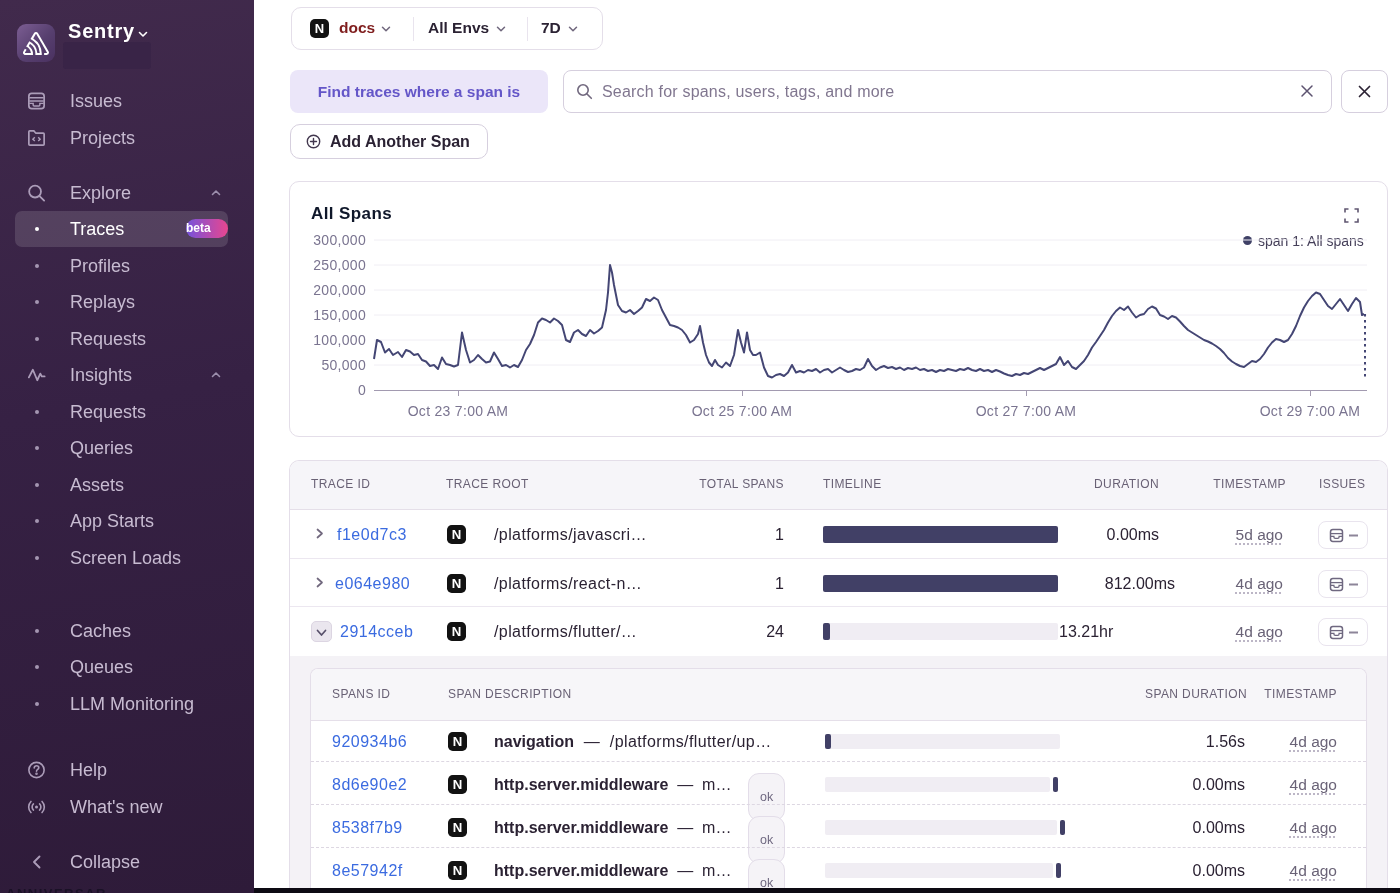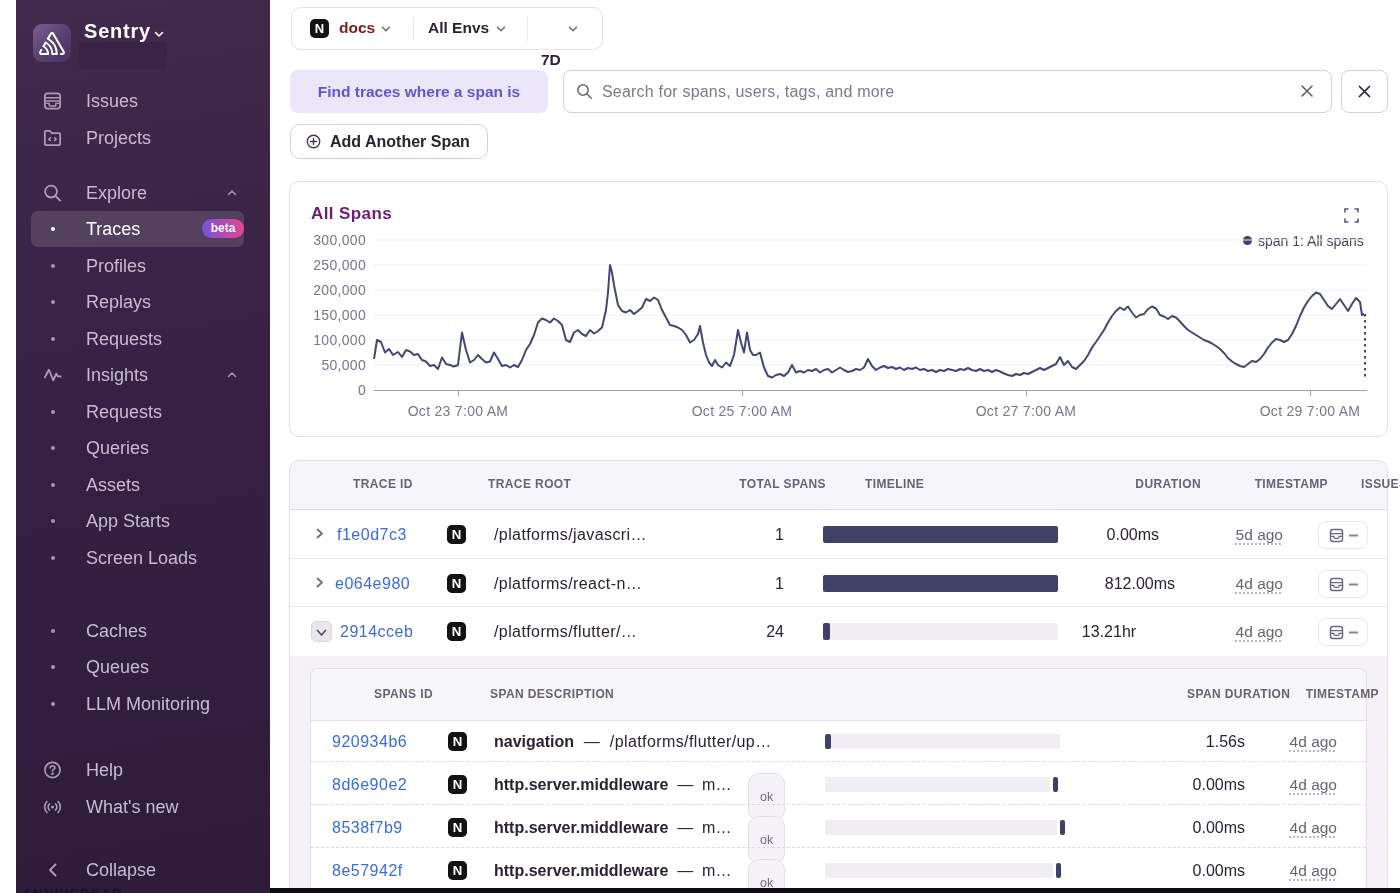--- a/index.html
+++ b/index.html
@@ -1,32 +1,32 @@
 <!DOCTYPE html>
 <html><head>
 <meta charset="utf-8">
 <style>
   * { margin:0; padding:0; box-sizing:border-box; }
   html,body { width:1400px; height:893px; overflow:hidden; background:#fff;
     font-family:"Liberation Sans", sans-serif; }
   .abs { position:absolute; }
   #root { position:relative; width:1400px; height:893px; }
   
-  #side { position:absolute; left:16px; top:0; width:254px; height:893px;
+  #side { position:absolute; left:0; top:0; width:254px; height:893px;
     background:linear-gradient(170deg,#412a4c 0%,#362144 45%,#2e1b39 100%); overflow:hidden; }
   .nav-item { position:absolute; left:0; width:254px; height:36px; color:#c7bbd1; font-size:18px; }
   .nav-item .txt { position:absolute; left:70px; top:50%; transform:translateY(-50%); white-space:nowrap; }
   .nav-item .ic  { position:absolute; left:26px; top:50%; transform:translateY(-50%); width:21px; height:21px; }
   .nav-item .dot { position:absolute; left:35px; top:50%; width:4px; height:4px; margin-top:-2px;
     border-radius:50%; background:#a496b1; }
   .nav-item .car { position:absolute; right:32px; top:50%; transform:translateY(-50%); width:12px; height:12px; }
   
   #main { position:absolute; left:254px; top:0; width:1146px; height:893px; background:#fff; }
   .panel { position:absolute; background:#fff; border:1px solid #e4dee9; border-radius:10px; }
-  .hlabel { font-size:12px; font-weight:bold; color:#696175; letter-spacing:.4px; white-space:nowrap;margin-left:42px; }
+  .hlabel { font-size:12px; font-weight:normal; color:#696175; letter-spacing:.4px; white-space:nowrap; }
   .link { color:#3b6be0; font-size:16px; letter-spacing:0.5px; }
   .tstamp { color:#6a6377; font-size:15.5px; text-decoration:underline dotted #a79fb4; text-underline-offset:4px; }
   .chip-issue { position:absolute; width:50px; height:28px; border:1px solid #e9e4ee; border-radius:8px;
     display:flex; align-items:center; justify-content:center; gap:5px; }
   .bar-dark { background:#414066; border-radius:2px; }
   .bar-track { background:#f0edf3; border-radius:2px; }
   .okchip { display:inline-block; padding:16px 11px; font-size:12.5px; color:#6f6880;
     background:#f5f3f7; border:1px solid #e3dde9; border-radius:11px; }
 </style>
 </head>
@@ -42,21 +42,21 @@
     <div class="abs" style="left:85px;top:19px;font-size:15.5px;font-weight:bold;color:#7f1d1d;">docs</div>
     <svg class="abs" style="left:126px;top:23px;" width="12" height="12" viewBox="0 0 12 12">
         <path d="M2.5 4.2 L6 7.8 L9.5 4.2" fill="none" stroke="#71687e" stroke-width="1.5" stroke-linecap="round" stroke-linejoin="round"></path>
       </svg>
     <div class="abs" style="left:159px;top:17px;width:1px;height:24px;background:#e9e4ee;"></div>
     <div class="abs" style="left:174px;top:19px;font-size:15.5px;font-weight:bold;color:#2b2233;">All Envs</div>
     <svg class="abs" style="left:241px;top:23px;" width="12" height="12" viewBox="0 0 12 12">
         <path d="M2.5 4.2 L6 7.8 L9.5 4.2" fill="none" stroke="#71687e" stroke-width="1.5" stroke-linecap="round" stroke-linejoin="round"></path>
       </svg>
     <div class="abs" style="left:273px;top:17px;width:1px;height:24px;background:#e9e4ee;"></div>
-    <div class="abs" style="left:287px;top:19px;font-size:15.5px;font-weight:bold;color:#2b2233;margin-top:32px;">7D</div>
+    <div class="abs" style="left:287px;top:19px;font-size:15.5px;font-weight:bold;color:#2b2233;">7D</div>
     <svg class="abs" style="left:313px;top:23px;" width="12" height="12" viewBox="0 0 12 12">
         <path d="M2.5 4.2 L6 7.8 L9.5 4.2" fill="none" stroke="#71687e" stroke-width="1.5" stroke-linecap="round" stroke-linejoin="round"></path>
       </svg>
 
     <div class="abs" style="left:36px;top:70px;width:258px;height:43px;background:#ebe6f9;border-radius:8px;
       color:#6456c8;font-size:15.5px;font-weight:bold;text-align:center;line-height:43px;">Find traces where a span is</div>
     <div class="abs" style="left:309px;top:70px;width:769px;height:43px;border:1px solid #d6cfde;border-radius:8px;background:#fff;"></div>
     <svg class="abs" style="left:322px;top:83px;" width="17" height="17" viewBox="0 0 17 17" fill="none" stroke="#71687e" stroke-width="1.6">
       <circle cx="7" cy="7" r="5.2"></circle>
         <path d="M11 11 L15.3 15.3" stroke-linecap="round"></path>
@@ -71,21 +71,21 @@
       </svg>
 
     <div class="abs" style="left:36px;top:124px;width:198px;height:35px;border:1px solid #d6cfde;border-radius:10px;background:#fff;"></div>
     <svg class="abs" style="left:52px;top:134px;" width="15" height="15" viewBox="0 0 15 15" fill="none" stroke="#43384f" stroke-width="1.4">
       <circle cx="7.5" cy="7.5" r="6.2"></circle>
         <path d="M7.5 4.5 V10.5 M4.5 7.5 H10.5" stroke-linecap="round"></path>
     </svg>
     <div class="abs" style="left:76px;top:133px;font-size:16px;font-weight:bold;color:#2b2233;">Add Another Span</div>
 
     <div class="panel" style="left:35px;top:181px;width:1099px;height:256px;"></div>
-    <div class="abs" style="left:57px;top:204px;font-size:17px;font-weight:bold;letter-spacing:0.4px;color:#701a75;">All Spans</div>
+    <div class="abs" style="left:57px;top:204px;font-size:17px;font-weight:bold;letter-spacing:0.4px;color:#0f172a;">All Spans</div>
     <svg class="abs" style="left:1090px;top:208px;" width="15" height="15" viewBox="0 0 15 15" fill="none" stroke="#5f5670" stroke-width="1.6">
       <path d="M1 4.5 V1 H4.5 M10.5 1 H14 V4.5 M14 10.5 V14 H10.5 M4.5 14 H1 V10.5"></path>
     </svg>
     <div class="abs" style="left:989px;top:236px;width:9px;height:9px;border-radius:50%;background:#3f4166;"></div>
     <div class="abs" style="left:1004px;top:233px;font-size:14px;color:#46405a;">span 1: All spans</div>
     <svg class="abs" style="left:35px;top:181px;" width="1099" height="256" viewBox="0 0 1099 256">
     <line x1="85" y1="59" x2="1078" y2="59" stroke="#f0eef4" stroke-width="1"></line>
     <line x1="85" y1="84" x2="1078" y2="84" stroke="#f0eef4" stroke-width="1"></line>
     <line x1="85" y1="109" x2="1078" y2="109" stroke="#f0eef4" stroke-width="1"></line>
     <line x1="85" y1="134" x2="1078" y2="134" stroke="#f0eef4" stroke-width="1"></line>
@@ -177,21 +177,21 @@
       </svg>
     <div class="link abs" style="left:86px;top:623px;">2914cceb</div>
     <svg class="abs" style="left:193px;top:622px;" width="19" height="19" viewBox="0 0 18 18">
         <rect width="18" height="18" rx="4.5" fill="#121212"></rect>
         <text x="9" y="13.5" font-size="12.5" font-weight="bold" fill="#fff" text-anchor="middle" font-family="Liberation Sans,sans-serif">N</text>
       </svg>
     <div class="abs" style="left:240px;top:623px;font-size:16px;letter-spacing:0.4px;color:#2b2233;">/platforms/flutter/…</div>
     <div class="abs" style="left:430px;top:623px;width:100px;text-align:right;font-size:16px;color:#2b2233;">24</div>
     <div class="bar-track abs" style="left:569px;top:623px;width:235px;height:17px;"></div>
     <div class="bar-dark abs" style="left:569px;top:623px;width:7px;height:17px;"></div>
-    <div class="abs" style="left:805px;top:623px;width:100px;text-align:center;font-size:16px;color:#2b2233;">13.21hr</div>
+    <div class="abs" style="left:805px;top:623px;width:100px;text-align:left;font-size:16px;color:#2b2233;">13.21hr</div>
     <div class="tstamp abs" style="left:929px;top:623px;width:100px;text-align:right;">4d ago</div>
     <div class="chip-issue" style="left:1064px;top:618px;">
       <svg width="15" height="15" viewBox="0 0 15 15" fill="none" stroke="#6f6880" stroke-width="1.5">
           <rect x="1.5" y="1.5" width="12" height="12" rx="2.4"></rect>
           <path d="M1.8 5.6 H13.2" stroke-width="1.3"></path>
           <path d="M1.8 8.3 H4.9 V8.9 C4.9 9.7 5.5 10.3 6.3 10.3 H8.7 C9.5 10.3 10.1 9.7 10.1 8.9 V8.3 H13.2" stroke-width="1.3"></path>
         </svg>
       <svg width="9" height="9" viewBox="0 0 9 9">
           <path d="M0.5 4.5 H8.5" stroke="#8d8599" stroke-width="2.2" stroke-linecap="round"></path>
         </svg>
@@ -297,21 +297,21 @@
           <path d="M2.5 7.5 L6 4 L9.5 7.5" fill="none" stroke="#9c8fad" stroke-width="1.6" stroke-linecap="round" stroke-linejoin="round"></path>
         </svg>
     </div>
 
     <div class="abs" style="left:15px;top:211px;width:213px;height:36px;background:rgba(255,255,255,0.13);border-radius:7px;"></div>
     <div class="nav-item" style="top:211px;color:#fff;">
       <span class="dot" style="background:#fff;"></span>
       <span class="txt">Traces</span>
       <div class="abs" style="left:186px;top:8px;width:42px;height:19px;border-radius:10px;
         background:linear-gradient(90deg,#7553dc,#e8468f);color:#fff;font-size:12px;font-weight:bold;
-        text-align:center;line-height:19px;">beta</div>
+        text-align:left;line-height:19px;">beta</div>
     </div>
     <div class="nav-item" style="top:248px;">
         <span class="dot"></span>
         <span class="txt">Profiles</span>
       </div>
     <div class="nav-item" style="top:284px;">
         <span class="dot"></span>
         <span class="txt">Replays</span>
       </div>
     <div class="nav-item" style="top:321px;">
@@ -370,21 +370,21 @@
       <span class="txt">Help</span>
     </div>
     <div class="nav-item" style="top:789px;">
       <svg class="ic" viewBox="0 0 22 22" fill="none" stroke="#ab9cb8" stroke-width="1.7" stroke-linecap="round">
         <circle cx="11" cy="11" r="1.6" fill="#ab9cb8" stroke="none"></circle>
         <path d="M7.8 14.2 C6.9 13.4 6.4 12.3 6.4 11 C6.4 9.7 6.9 8.6 7.8 7.8 M14.2 7.8 C15.1 8.6 15.6 9.7 15.6 11 C15.6 12.3 15.1 13.4 14.2 14.2"></path>
         <path d="M5.2 16.8 C3.7 15.3 2.8 13.3 2.8 11 C2.8 8.7 3.7 6.7 5.2 5.2 M16.8 5.2 C18.3 6.7 19.2 8.7 19.2 11 C19.2 13.3 18.3 15.3 16.8 16.8"></path>
       </svg>
       <span class="txt">What's new</span>
     </div>
-    <div class="nav-item" style="top:844px;margin-top:8px;">
+    <div class="nav-item" style="top:844px;">
       <svg class="ic" style="width:16px;height:16px;left:29px;" viewBox="0 0 16 16" fill="none" stroke="#ab9cb8" stroke-width="1.9" stroke-linecap="round" stroke-linejoin="round">
         <path d="M10.5 2.5 L5 8 L10.5 13.5"></path>
       </svg>
       <span class="txt">Collapse</span>
     </div>
     <div class="abs" style="left:6px;top:886px;font-size:13px;font-weight:bold;color:#1a1126;letter-spacing:1.5px;">ANNIVERSAR</div>
   </div>
 </div>
 
 </body></html>

